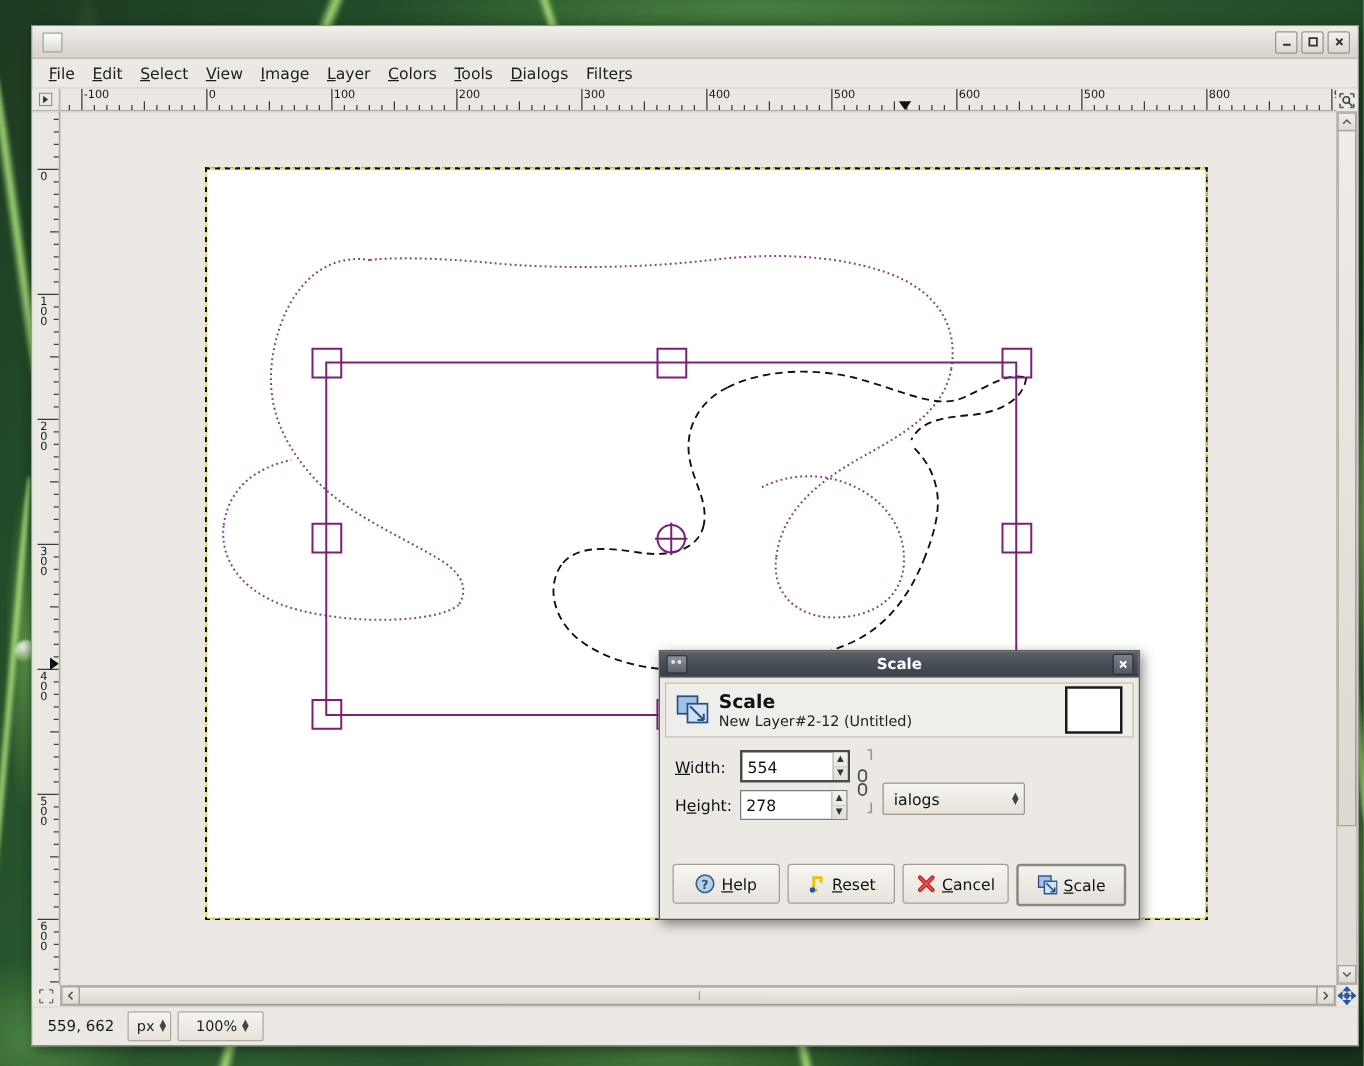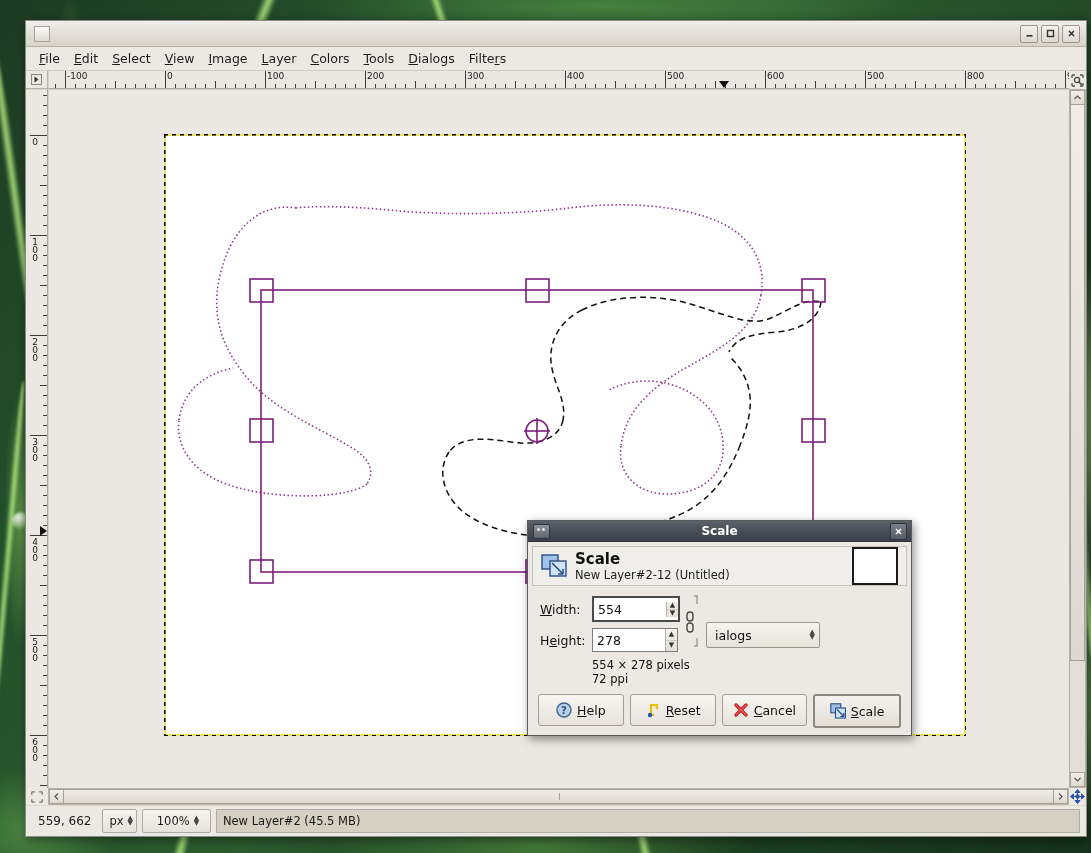--- a/index.html
+++ b/index.html
@@ -271,21 +271,21 @@
 
   .field-row { display:flex; align-items:center; margin-bottom: 6px; }
   .field-label { width: 52px; font-size: 12.5px; color:#111; }
   .field-label u { text-decoration: underline; }
   .spinbox {
     display:flex; align-items:stretch;
     width: 84px; height: 22px;
     border: 1px solid #7d7d7d;
     background:#fff;
   }
-  .spinbox.focused { border: 2px solid #4a4a4a; align-items: center; }
+  .spinbox.focused { border: 2px solid #4a4a4a; }
   .spinbox input {
     border: none; outline: none; flex: 1 1 auto; width: 100%;
     font-family: "DejaVu Sans", "Liberation Sans", sans-serif;
     font-size: 12.5px; padding: 0 4px; background: transparent; color:#111;
   }
   .spin-btns {
     width: 15px; display:flex; flex-direction:column;
     border-left: 1px solid #b6b1a9;
     background: linear-gradient(180deg,#f3f1ec,#e3dfd8);
   }
@@ -697,21 +697,20 @@
           <span>▼</span>
         </span>
     </div>
     <div class="combo" style="min-width:58px;justify-content:center;">
       <span>100%</span>
       <span class="spin">
           <span>▲</span>
           <span>▼</span>
         </span>
     </div>
-    <div id="status-text">New Layer#2 (45.5 MB)</div>
   </div>
 </div>
 
 <div id="scale-dialog">
   <div id="dlg-titlebar">
     <div id="dlg-icon"></div>
     <div id="dlg-title">Scale</div>
     <div id="dlg-close">
       <svg width="9" height="9" viewBox="0 0 9 9">
           <path d="M2 2 L7 7 M7 2 L2 7" stroke="#fff" stroke-width="1.6" fill="none"></path>
@@ -768,24 +767,20 @@
     </div>
 
     <div class="unit-combo">
       <span>ialogs</span>
       <span class="spin">
           <span>▲</span>
           <span>▼</span>
         </span>
     </div>
 
-    <div id="size-info">
-      <div>554 × 278 pixels</div>
-      <div>72 ppi</div>
-    </div>
   </div>
 
   <div id="dlg-buttons">
     <div class="dlg-btn">
       <span class="btn-ico">
         <svg width="16" height="16" viewBox="0 0 16 16">
           <circle cx="8" cy="8" r="7" fill="#b9cfe6" stroke="#3c6394" stroke-width="1.4"></circle>
           <text x="8" y="12" font-size="10" font-weight="bold" fill="#2a4e84" text-anchor="middle" font-family="DejaVu Sans">?</text>
         </svg>
       </span>

